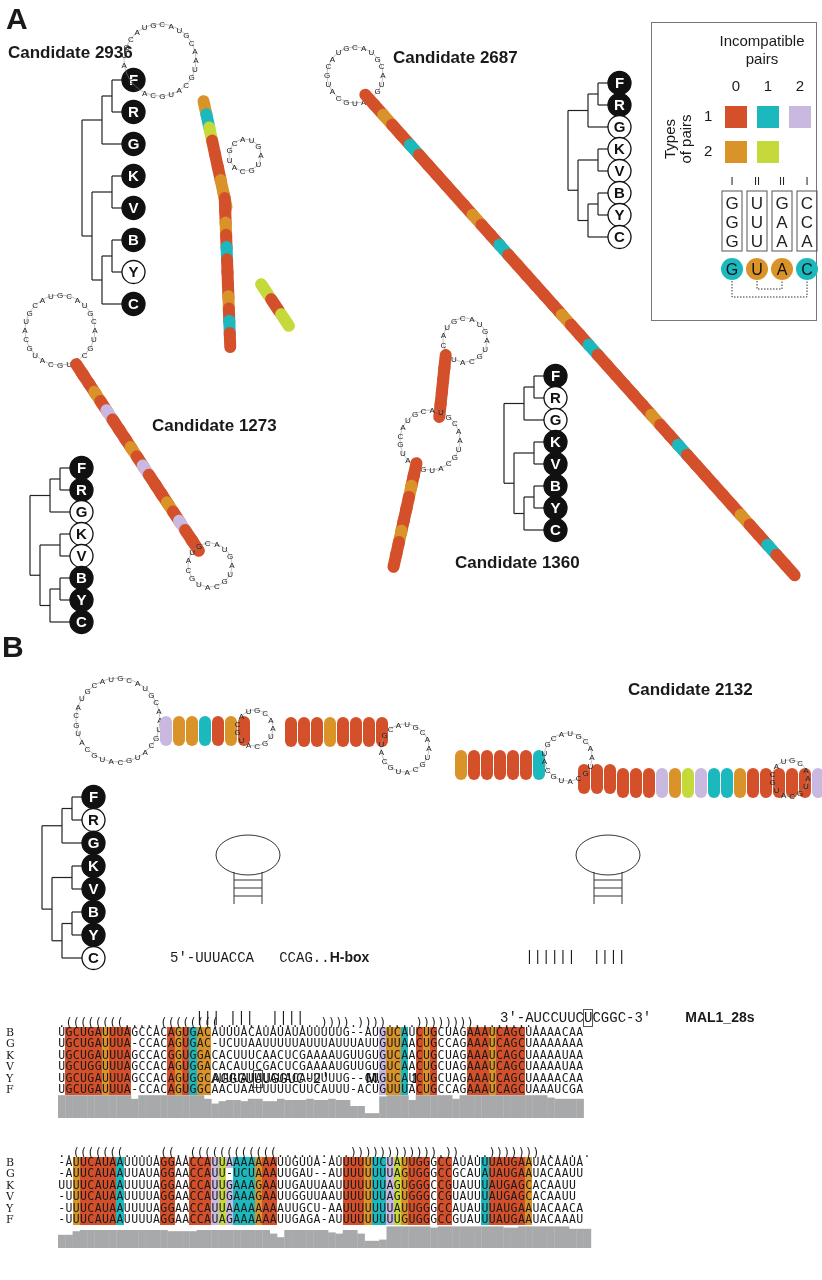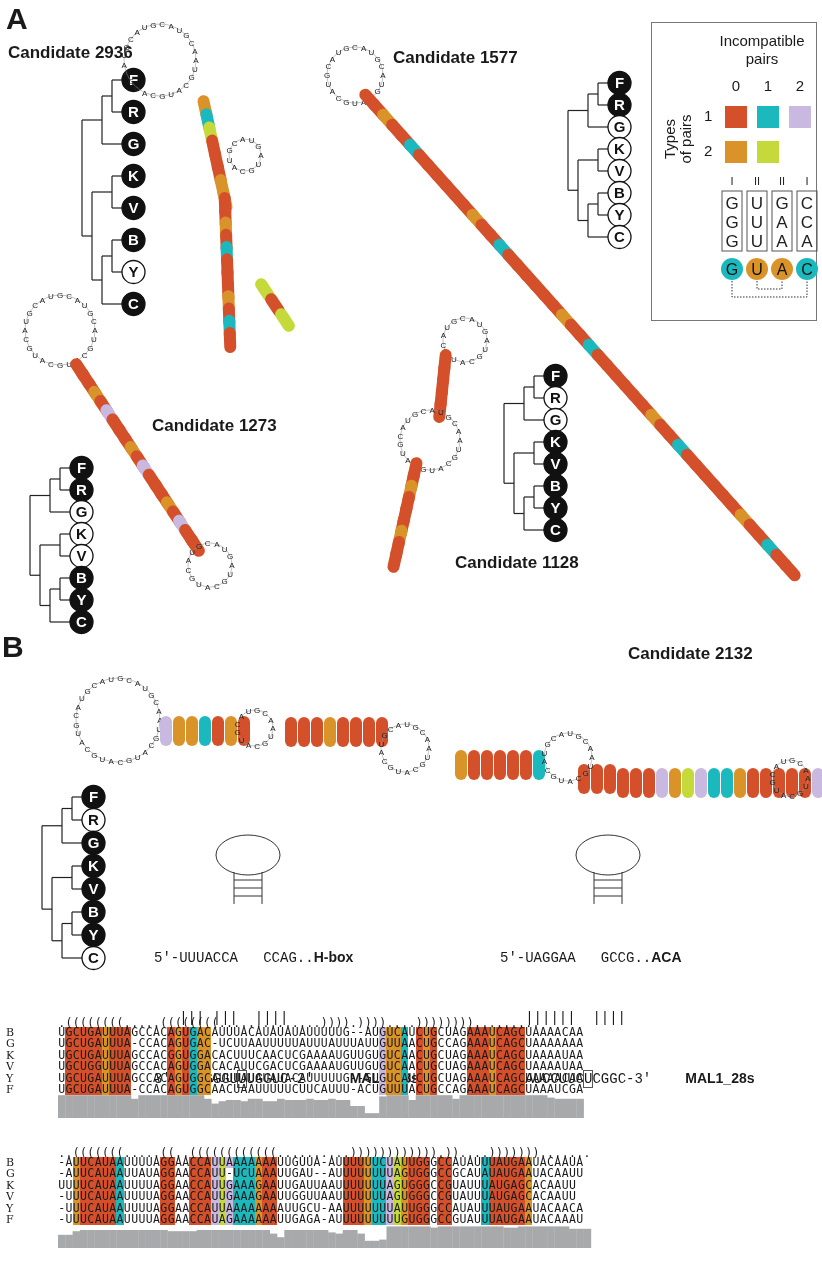--- a/index.html
+++ b/index.html
@@ -19,24 +19,24 @@
   .aln .row{height:11.4px;line-height:11.4px;position:relative;}
   .aln span.c{display:inline-block;width:7.3px;text-align:center;}
 </style>
 </head>
 <body>
 
 <div class="abs panel-letter" style="left:6px;top:2px;">A</div>
 <div class="abs panel-letter" style="left:2px;top:630px;">B</div>
 
 <div class="abs cand-title" style="left:8px;top:43px;">Candidate 2936</div>
-<div class="abs cand-title" style="left:393px;top:48px;">Candidate 1577</div>
+<div class="abs cand-title" style="left:393px;top:48px;">Candidate 2687</div>
 <div class="abs cand-title" style="left:152px;top:416px;">Candidate 1273</div>
-<div class="abs cand-title" style="left:455px;top:553px;">Candidate 1128</div>
-<div class="abs cand-title" style="left:628px;top:644px;">Candidate 2132</div>
+<div class="abs cand-title" style="left:455px;top:553px;">Candidate 1360</div>
+<div class="abs cand-title" style="left:628px;top:680px;">Candidate 2132</div>
 
 <div id="trees">
     <svg width="160" height="276" style="left: 62px; top: 70px; position: absolute;">
       <g stroke="#222" stroke-width="1.2" fill="none">
         <line x1="50" y1="10" x2="60" y2="10"></line>
         <line x1="50" y1="42" x2="60" y2="42"></line>
         <line x1="50" y1="10" x2="50" y2="42"></line>
         <line x1="40" y1="26" x2="50" y2="26"></line>
         <line x1="40" y1="74" x2="60" y2="74"></line>
         <line x1="40" y1="26" x2="40" y2="74"></line>
@@ -807,27 +807,26 @@
   <g fill="none" stroke="#333" stroke-width="1">
     <ellipse cx="608" cy="855" rx="32" ry="20"></ellipse>
     <line x1="594" y1="872" x2="594" y2="904"></line>
       <line x1="622" y1="872" x2="622" y2="904"></line>
     <line x1="594" y1="880" x2="622" y2="880"></line>
       <line x1="594" y1="888" x2="622" y2="888"></line>
       <line x1="594" y1="896" x2="622" y2="896"></line>
   </g>
 </svg>
 
-<div class="hyb mono" style="left:154px;top:907px;">
+<div class="hyb mono" style="left:170px;top:907px;">
   <div><span>5′-UUUACCA   CCAG..</span><b>H-box</b></div>
   <div>   ||| |||  ||||</div>
   <div><span>3′-AAAGGGU</span><span style="outline:1px solid #555;">U</span><span>UGGUC-2′</span><b style="margin-left:36px;">MAL1_18s</b></div>
 </div>
 <div class="hyb mono" style="left:500px;top:907px;">
-  <div><span>5′-UAGGAA   GCCG..</span><b>ACA</b></div>
   <div>   ||||||  ||||</div>
   <div><span>3′-AUCCUUC</span><span style="outline:1px solid #555;">U</span><span>CGGC-3′</span><b style="margin-left:34px;">MAL1_28s</b></div>
 </div>
 
 <div id="aln0">
     <div class="aln" style="left: 58px; top: 1018px;"><div class="row"><span class="c">.</span><span class="c">(</span><span class="c">(</span><span class="c">(</span><span class="c">(</span><span class="c">(</span><span class="c">(</span><span class="c">(</span><span class="c">(</span><span class="c">.</span><span class="c">.</span><span class="c">.</span><span class="c">.</span><span class="c">.</span><span class="c">(</span><span class="c">(</span><span class="c">(</span><span class="c">(</span><span class="c">(</span><span class="c">(</span><span class="c">(</span><span class="c">(</span><span class="c">.</span><span class="c">.</span><span class="c">.</span><span class="c">.</span><span class="c">.</span><span class="c">.</span><span class="c">.</span><span class="c">.</span><span class="c">.</span><span class="c">.</span><span class="c">.</span><span class="c">.</span><span class="c">.</span><span class="c">.</span><span class="c">)</span><span class="c">)</span><span class="c">)</span><span class="c">)</span><span class="c">.</span><span class="c">)</span><span class="c">)</span><span class="c">)</span><span class="c">)</span><span class="c">.</span><span class="c">.</span><span class="c">.</span><span class="c">.</span><span class="c">)</span><span class="c">)</span><span class="c">)</span><span class="c">)</span><span class="c">)</span><span class="c">)</span><span class="c">)</span><span class="c">)</span><span class="c">.</span><span class="c">.</span><span class="c">.</span><span class="c">.</span><span class="c">.</span><span class="c">.</span><span class="c">.</span><span class="c">.</span><span class="c">.</span></div></div>
     <div class="aln-label" style="left: 6px; top: 1027px;"><div>B</div><div>G</div><div>K</div><div>V</div><div>Y</div><div>F</div></div>
     <div class="aln" style="left: 58px; top: 1027px;"><div class="row"><span class="c">U</span><span class="c" style="background: rgb(212, 80, 43);">G</span><span class="c" style="background: rgb(212, 80, 43);">C</span><span class="c" style="background: rgb(212, 80, 43);">U</span><span class="c" style="background: rgb(212, 80, 43);">G</span><span class="c" style="background: rgb(212, 80, 43);">A</span><span class="c" style="background: rgb(217, 147, 41);">U</span><span class="c" style="background: rgb(212, 80, 43);">U</span><span class="c" style="background: rgb(212, 80, 43);">U</span><span class="c" style="background: rgb(212, 80, 43);">A</span><span class="c">G</span><span class="c">C</span><span class="c">C</span><span class="c">A</span><span class="c">C</span><span class="c" style="background: rgb(212, 80, 43);">A</span><span class="c" style="background: rgb(217, 147, 41);">G</span><span class="c" style="background: rgb(212, 80, 43);">U</span><span class="c" style="background: rgb(27, 185, 189);">G</span><span class="c" style="background: rgb(217, 147, 41);">A</span><span class="c" style="background: rgb(217, 147, 41);">C</span><span class="c">A</span><span class="c">U</span><span class="c">U</span><span class="c">U</span><span class="c">A</span><span class="c">C</span><span class="c">A</span><span class="c">U</span><span class="c">A</span><span class="c">U</span><span class="c">A</span><span class="c">U</span><span class="c">A</span><span class="c">U</span><span class="c">U</span><span class="c">U</span><span class="c">U</span><span class="c">U</span><span class="c">G</span><span class="c">-</span><span class="c">-</span><span class="c">A</span><span class="c">U</span><span class="c" style="background: rgb(201, 184, 224);">G</span><span class="c" style="background: rgb(217, 147, 41);">U</span><span class="c" style="background: rgb(217, 147, 41);">C</span><span class="c" style="background: rgb(27, 185, 189);">A</span><span class="c">U</span><span class="c" style="background: rgb(212, 80, 43);">C</span><span class="c" style="background: rgb(217, 147, 41);">U</span><span class="c" style="background: rgb(212, 80, 43);">G</span><span class="c">C</span><span class="c">U</span><span class="c">A</span><span class="c">G</span><span class="c" style="background: rgb(212, 80, 43);">A</span><span class="c" style="background: rgb(212, 80, 43);">A</span><span class="c" style="background: rgb(212, 80, 43);">A</span><span class="c" style="background: rgb(217, 147, 41);">U</span><span class="c" style="background: rgb(212, 80, 43);">C</span><span class="c" style="background: rgb(212, 80, 43);">A</span><span class="c" style="background: rgb(212, 80, 43);">G</span><span class="c" style="background: rgb(212, 80, 43);">C</span><span class="c">U</span><span class="c">A</span><span class="c">A</span><span class="c">A</span><span class="c">A</span><span class="c">C</span><span class="c">A</span><span class="c">A</span></div><div class="row"><span class="c">U</span><span class="c" style="background: rgb(212, 80, 43);">G</span><span class="c" style="background: rgb(212, 80, 43);">C</span><span class="c" style="background: rgb(212, 80, 43);">U</span><span class="c" style="background: rgb(212, 80, 43);">G</span><span class="c" style="background: rgb(212, 80, 43);">A</span><span class="c" style="background: rgb(217, 147, 41);">U</span><span class="c" style="background: rgb(212, 80, 43);">U</span><span class="c" style="background: rgb(212, 80, 43);">U</span><span class="c" style="background: rgb(212, 80, 43);">A</span><span class="c">-</span><span class="c">C</span><span class="c">C</span><span class="c">A</span><span class="c">C</span><span class="c" style="background: rgb(212, 80, 43);">A</span><span class="c" style="background: rgb(217, 147, 41);">G</span><span class="c" style="background: rgb(212, 80, 43);">U</span><span class="c" style="background: rgb(27, 185, 189);">G</span><span class="c" style="background: rgb(217, 147, 41);">A</span><span class="c" style="background: rgb(217, 147, 41);">C</span><span class="c">-</span><span class="c">U</span><span class="c">C</span><span class="c">U</span><span class="c">U</span><span class="c">A</span><span class="c">A</span><span class="c">U</span><span class="c">U</span><span class="c">U</span><span class="c">U</span><span class="c">U</span><span class="c">A</span><span class="c">U</span><span class="c">U</span><span class="c">U</span><span class="c">A</span><span class="c">U</span><span class="c">U</span><span class="c">U</span><span class="c">A</span><span class="c">U</span><span class="c">U</span><span class="c" style="background: rgb(201, 184, 224);">G</span><span class="c" style="background: rgb(217, 147, 41);">U</span><span class="c" style="background: rgb(217, 147, 41);">U</span><span class="c" style="background: rgb(27, 185, 189);">A</span><span class="c">A</span><span class="c" style="background: rgb(212, 80, 43);">C</span><span class="c" style="background: rgb(217, 147, 41);">U</span><span class="c" style="background: rgb(212, 80, 43);">G</span><span class="c">C</span><span class="c">C</span><span class="c">A</span><span class="c">G</span><span class="c" style="background: rgb(212, 80, 43);">A</span><span class="c" style="background: rgb(212, 80, 43);">A</span><span class="c" style="background: rgb(212, 80, 43);">A</span><span class="c" style="background: rgb(217, 147, 41);">U</span><span class="c" style="background: rgb(212, 80, 43);">C</span><span class="c" style="background: rgb(212, 80, 43);">A</span><span class="c" style="background: rgb(212, 80, 43);">G</span><span class="c" style="background: rgb(212, 80, 43);">C</span><span class="c">U</span><span class="c">A</span><span class="c">A</span><span class="c">A</span><span class="c">A</span><span class="c">A</span><span class="c">A</span><span class="c">A</span></div><div class="row"><span class="c">U</span><span class="c" style="background: rgb(212, 80, 43);">G</span><span class="c" style="background: rgb(212, 80, 43);">C</span><span class="c" style="background: rgb(212, 80, 43);">U</span><span class="c" style="background: rgb(212, 80, 43);">G</span><span class="c" style="background: rgb(212, 80, 43);">A</span><span class="c" style="background: rgb(217, 147, 41);">U</span><span class="c" style="background: rgb(212, 80, 43);">U</span><span class="c" style="background: rgb(212, 80, 43);">U</span><span class="c" style="background: rgb(212, 80, 43);">A</span><span class="c">G</span><span class="c">C</span><span class="c">C</span><span class="c">A</span><span class="c">C</span><span class="c" style="background: rgb(212, 80, 43);">G</span><span class="c" style="background: rgb(217, 147, 41);">G</span><span class="c" style="background: rgb(212, 80, 43);">U</span><span class="c" style="background: rgb(27, 185, 189);">G</span><span class="c" style="background: rgb(217, 147, 41);">G</span><span class="c" style="background: rgb(217, 147, 41);">A</span><span class="c">C</span><span class="c">A</span><span class="c">C</span><span class="c">U</span><span class="c">U</span><span class="c">U</span><span class="c">C</span><span class="c">A</span><span class="c">A</span><span class="c">C</span><span class="c">U</span><span class="c">C</span><span class="c">G</span><span class="c">A</span><span class="c">A</span><span class="c">A</span><span class="c">A</span><span class="c">U</span><span class="c">G</span><span class="c">U</span><span class="c">U</span><span class="c">G</span><span class="c">U</span><span class="c" style="background: rgb(201, 184, 224);">G</span><span class="c" style="background: rgb(217, 147, 41);">U</span><span class="c" style="background: rgb(217, 147, 41);">C</span><span class="c" style="background: rgb(27, 185, 189);">A</span><span class="c">A</span><span class="c" style="background: rgb(212, 80, 43);">C</span><span class="c" style="background: rgb(217, 147, 41);">U</span><span class="c" style="background: rgb(212, 80, 43);">G</span><span class="c">C</span><span class="c">U</span><span class="c">A</span><span class="c">G</span><span class="c" style="background: rgb(212, 80, 43);">A</span><span class="c" style="background: rgb(212, 80, 43);">A</span><span class="c" style="background: rgb(212, 80, 43);">A</span><span class="c" style="background: rgb(217, 147, 41);">U</span><span class="c" style="background: rgb(212, 80, 43);">C</span><span class="c" style="background: rgb(212, 80, 43);">A</span><span class="c" style="background: rgb(212, 80, 43);">G</span><span class="c" style="background: rgb(212, 80, 43);">C</span><span class="c">U</span><span class="c">A</span><span class="c">A</span><span class="c">A</span><span class="c">A</span><span class="c">U</span><span class="c">A</span><span class="c">A</span></div><div class="row"><span class="c">U</span><span class="c" style="background: rgb(212, 80, 43);">G</span><span class="c" style="background: rgb(212, 80, 43);">C</span><span class="c" style="background: rgb(212, 80, 43);">U</span><span class="c" style="background: rgb(212, 80, 43);">G</span><span class="c" style="background: rgb(212, 80, 43);">G</span><span class="c" style="background: rgb(217, 147, 41);">U</span><span class="c" style="background: rgb(212, 80, 43);">U</span><span class="c" style="background: rgb(212, 80, 43);">U</span><span class="c" style="background: rgb(212, 80, 43);">A</span><span class="c">G</span><span class="c">C</span><span class="c">C</span><span class="c">A</span><span class="c">C</span><span class="c" style="background: rgb(212, 80, 43);">A</span><span class="c" style="background: rgb(217, 147, 41);">G</span><span class="c" style="background: rgb(212, 80, 43);">U</span><span class="c" style="background: rgb(27, 185, 189);">G</span><span class="c" style="background: rgb(217, 147, 41);">G</span><span class="c" style="background: rgb(217, 147, 41);">A</span><span class="c">C</span><span class="c">A</span><span class="c">C</span><span class="c">A</span><span class="c">U</span><span class="c">U</span><span class="c">C</span><span class="c">G</span><span class="c">A</span><span class="c">C</span><span class="c">U</span><span class="c">C</span><span class="c">G</span><span class="c">A</span><span class="c">A</span><span class="c">A</span><span class="c">A</span><span class="c">U</span><span class="c">G</span><span class="c">U</span><span class="c">U</span><span class="c">G</span><span class="c">U</span><span class="c" style="background: rgb(201, 184, 224);">G</span><span class="c" style="background: rgb(217, 147, 41);">U</span><span class="c" style="background: rgb(217, 147, 41);">C</span><span class="c" style="background: rgb(27, 185, 189);">A</span><span class="c">A</span><span class="c" style="background: rgb(212, 80, 43);">C</span><span class="c" style="background: rgb(217, 147, 41);">U</span><span class="c" style="background: rgb(212, 80, 43);">G</span><span class="c">C</span><span class="c">U</span><span class="c">A</span><span class="c">G</span><span class="c" style="background: rgb(212, 80, 43);">A</span><span class="c" style="background: rgb(212, 80, 43);">A</span><span class="c" style="background: rgb(212, 80, 43);">A</span><span class="c" style="background: rgb(217, 147, 41);">U</span><span class="c" style="background: rgb(212, 80, 43);">C</span><span class="c" style="background: rgb(212, 80, 43);">A</span><span class="c" style="background: rgb(212, 80, 43);">G</span><span class="c" style="background: rgb(212, 80, 43);">C</span><span class="c">U</span><span class="c">A</span><span class="c">A</span><span class="c">A</span><span class="c">A</span><span class="c">U</span><span class="c">A</span><span class="c">A</span></div><div class="row"><span class="c">U</span><span class="c" style="background: rgb(212, 80, 43);">G</span><span class="c" style="background: rgb(212, 80, 43);">C</span><span class="c" style="background: rgb(212, 80, 43);">U</span><span class="c" style="background: rgb(212, 80, 43);">G</span><span class="c" style="background: rgb(212, 80, 43);">A</span><span class="c" style="background: rgb(217, 147, 41);">U</span><span class="c" style="background: rgb(212, 80, 43);">U</span><span class="c" style="background: rgb(212, 80, 43);">U</span><span class="c" style="background: rgb(212, 80, 43);">A</span><span class="c">G</span><span class="c">C</span><span class="c">C</span><span class="c">A</span><span class="c">C</span><span class="c" style="background: rgb(212, 80, 43);">A</span><span class="c" style="background: rgb(217, 147, 41);">G</span><span class="c" style="background: rgb(212, 80, 43);">U</span><span class="c" style="background: rgb(27, 185, 189);">G</span><span class="c" style="background: rgb(217, 147, 41);">G</span><span class="c" style="background: rgb(217, 147, 41);">C</span><span class="c">A</span><span class="c">U</span><span class="c">U</span><span class="c">U</span><span class="c">A</span><span class="c">U</span><span class="c">A</span><span class="c">U</span><span class="c">A</span><span class="c">U</span><span class="c">A</span><span class="c">C</span><span class="c">A</span><span class="c">U</span><span class="c">U</span><span class="c">U</span><span class="c">U</span><span class="c">U</span><span class="c">G</span><span class="c">-</span><span class="c">-</span><span class="c">G</span><span class="c">U</span><span class="c" style="background: rgb(201, 184, 224);">G</span><span class="c" style="background: rgb(217, 147, 41);">U</span><span class="c" style="background: rgb(217, 147, 41);">C</span><span class="c" style="background: rgb(27, 185, 189);">A</span><span class="c">U</span><span class="c" style="background: rgb(212, 80, 43);">C</span><span class="c" style="background: rgb(217, 147, 41);">U</span><span class="c" style="background: rgb(212, 80, 43);">G</span><span class="c">C</span><span class="c">U</span><span class="c">A</span><span class="c">G</span><span class="c" style="background: rgb(212, 80, 43);">A</span><span class="c" style="background: rgb(212, 80, 43);">A</span><span class="c" style="background: rgb(212, 80, 43);">A</span><span class="c" style="background: rgb(217, 147, 41);">U</span><span class="c" style="background: rgb(212, 80, 43);">C</span><span class="c" style="background: rgb(212, 80, 43);">A</span><span class="c" style="background: rgb(212, 80, 43);">G</span><span class="c" style="background: rgb(212, 80, 43);">C</span><span class="c">U</span><span class="c">A</span><span class="c">A</span><span class="c">A</span><span class="c">A</span><span class="c">C</span><span class="c">A</span><span class="c">A</span></div><div class="row"><span class="c">U</span><span class="c" style="background: rgb(212, 80, 43);">G</span><span class="c" style="background: rgb(212, 80, 43);">C</span><span class="c" style="background: rgb(212, 80, 43);">U</span><span class="c" style="background: rgb(212, 80, 43);">G</span><span class="c" style="background: rgb(212, 80, 43);">A</span><span class="c" style="background: rgb(217, 147, 41);">U</span><span class="c" style="background: rgb(212, 80, 43);">U</span><span class="c" style="background: rgb(212, 80, 43);">U</span><span class="c" style="background: rgb(212, 80, 43);">A</span><span class="c">-</span><span class="c">C</span><span class="c">C</span><span class="c">A</span><span class="c">C</span><span class="c" style="background: rgb(212, 80, 43);">A</span><span class="c" style="background: rgb(217, 147, 41);">G</span><span class="c" style="background: rgb(212, 80, 43);">U</span><span class="c" style="background: rgb(27, 185, 189);">G</span><span class="c" style="background: rgb(217, 147, 41);">G</span><span class="c" style="background: rgb(217, 147, 41);">C</span><span class="c">A</span><span class="c">A</span><span class="c">C</span><span class="c">U</span><span class="c">A</span><span class="c">A</span><span class="c">U</span><span class="c">U</span><span class="c">U</span><span class="c">U</span><span class="c">U</span><span class="c">C</span><span class="c">U</span><span class="c">U</span><span class="c">C</span><span class="c">A</span><span class="c">U</span><span class="c">U</span><span class="c">U</span><span class="c">-</span><span class="c">A</span><span class="c">C</span><span class="c">U</span><span class="c" style="background: rgb(201, 184, 224);">G</span><span class="c" style="background: rgb(217, 147, 41);">U</span><span class="c" style="background: rgb(217, 147, 41);">U</span><span class="c" style="background: rgb(27, 185, 189);">U</span><span class="c">A</span><span class="c" style="background: rgb(212, 80, 43);">C</span><span class="c" style="background: rgb(217, 147, 41);">U</span><span class="c" style="background: rgb(212, 80, 43);">G</span><span class="c">C</span><span class="c">C</span><span class="c">A</span><span class="c">G</span><span class="c" style="background: rgb(212, 80, 43);">A</span><span class="c" style="background: rgb(212, 80, 43);">A</span><span class="c" style="background: rgb(212, 80, 43);">A</span><span class="c" style="background: rgb(217, 147, 41);">U</span><span class="c" style="background: rgb(212, 80, 43);">C</span><span class="c" style="background: rgb(212, 80, 43);">A</span><span class="c" style="background: rgb(212, 80, 43);">G</span><span class="c" style="background: rgb(212, 80, 43);">C</span><span class="c">U</span><span class="c">A</span><span class="c">A</span><span class="c">A</span><span class="c">U</span><span class="c">C</span><span class="c">G</span><span class="c">A</span></div></div>
     <svg width="822" height="40" style="left: 58px; top: 1094px;">
       <rect x="0" y="1.2000000000000028" width="7.6" height="22.799999999999997" fill="#a8a9ab"></rect>

